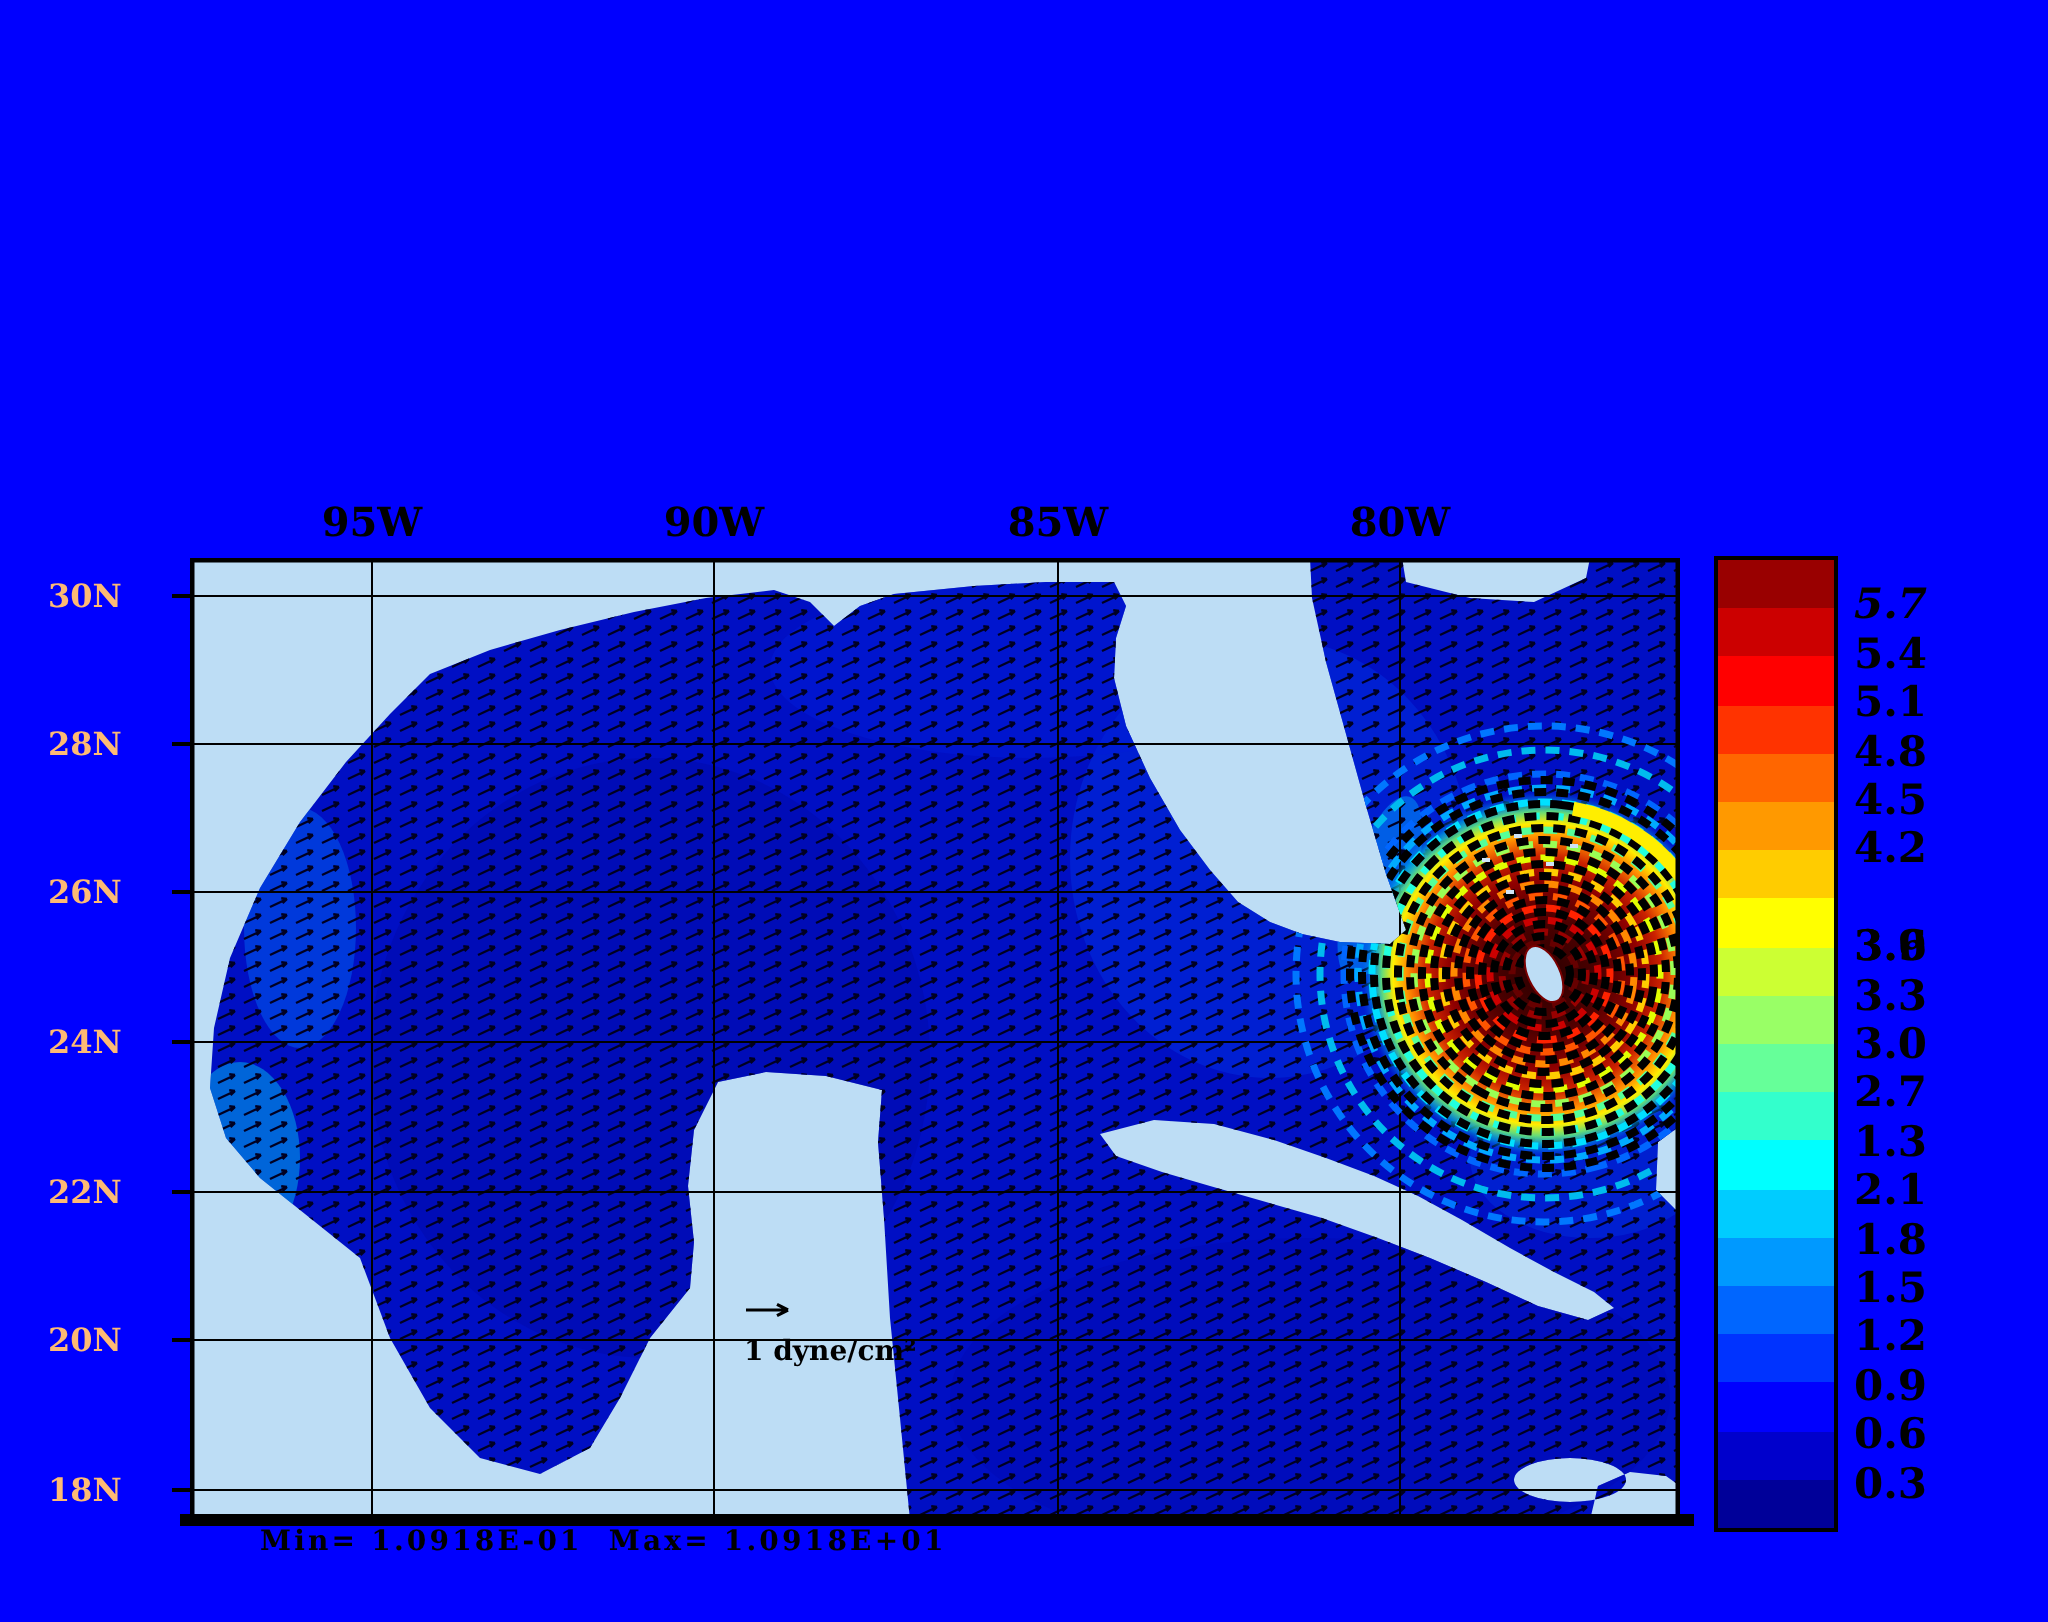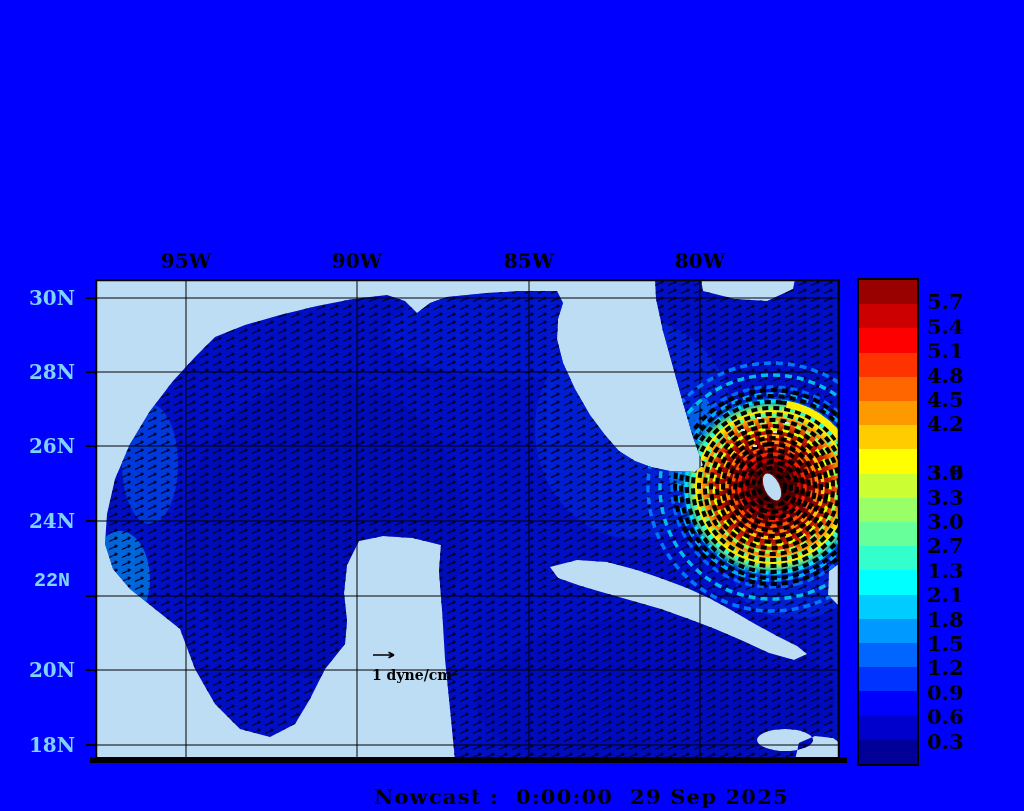--- a/index.html
+++ b/index.html
@@ -1,21 +1,21 @@
 <!DOCTYPE html>
 <html><head>
 <meta charset="utf-8">
 <style>
   html,body{margin:0;padding:0;background:#0000ff;}
   body{width:1024px;height:811px;overflow:hidden;font-family:"DejaVu Serif",serif;}
   #stage{position:relative;width:870px;height:811px;background:var(--bg,#0000ff);}
   #map{position:absolute;left:95px;top:279px;width:745px;height:481px;background:var(--land,#bdddf5);}
   #map svg{position:absolute;left:0;top:0;}
   .tick-x{position:absolute;top:249px;transform:translateX(-50%);font-weight:bold;font-size:20px;color:#000;white-space:pre;}
-  .tick-y{position:absolute;left:24px;width:56px;text-align:center;transform:translateY(-50%);font-weight:bold;font-size:20px;color:#7dd3fc;white-space:pre;}
+  .tick-y{position:absolute;left:24px;width:56px;text-align:left;transform:translateY(-50%);font-weight:bold;font-size:16px;color:#fdba74;white-space:pre;}
   .ytick{position:absolute;left:86px;width:9px;height:2px;background:#000;}
   #colorbar{position:absolute;left:857px;top:278px;width:62px;height:488px;border:2px solid #000;box-sizing:border-box;display:flex;flex-direction:column;}
   .cb-seg{flex:1 1 auto;}
   .cb-label{position:absolute;left:927px;transform:translateY(-52%);font-weight:bold;font-size:21px;color:#000;white-space:pre;}
   #stats-line{position:absolute;left:130px;top:763px;font-weight:bold;font-size:14px;letter-spacing:1.6px;color:#000;white-space:pre;}
   #footer-title{position:absolute;left:374px;top:784px;font-weight:bold;font-size:21px;letter-spacing:1.2px;color:#000;white-space:pre;}
   #bottom-bar{position:absolute;left:90px;top:757px;width:757px;height:6px;background:#000;}
 </style>
 </head>
 <body>
@@ -31,21 +31,21 @@
 
   <div id="left-axis">
       <div class="tick-y" style="top: 298px;">30N</div>
       <div class="ytick" style="top: 297px;"></div>
       <div class="tick-y" style="top: 372px;">28N</div>
       <div class="ytick" style="top: 371px;"></div>
       <div class="tick-y" style="top: 446px;">26N</div>
       <div class="ytick" style="top: 445px;"></div>
       <div class="tick-y" style="top: 521px;">24N</div>
       <div class="ytick" style="top: 520px;"></div>
-      <div class="tick-y" style="top: 580px; font-family: Liberation Mono, monospace;">22N</div>
+      <div class="tick-y" style="top: 596px;">22N</div>
       <div class="ytick" style="top: 595px;"></div>
       <div class="tick-y" style="top: 670px;">20N</div>
       <div class="ytick" style="top: 669px;"></div>
       <div class="tick-y" style="top: 745px;">18N</div>
       <div class="ytick" style="top: 744px;"></div>
     </div>
 
   <div id="map">
     <svg id="map-svg" width="745" height="481" viewBox="0 0 745 481">
       <defs>
@@ -185,35 +185,35 @@
       <div class="cb-seg" style="background: rgb(0, 255, 255);"></div>
       <div class="cb-seg" style="background: rgb(0, 204, 255);"></div>
       <div class="cb-seg" style="background: rgb(0, 153, 255);"></div>
       <div class="cb-seg" style="background: rgb(0, 102, 255);"></div>
       <div class="cb-seg" style="background: rgb(0, 51, 255);"></div>
       <div class="cb-seg" style="background: rgb(0, 0, 255);"></div>
       <div class="cb-seg" style="background: rgb(0, 0, 204);"></div>
       <div class="cb-seg" style="background: rgb(0, 0, 153);"></div>
     </div>
   <div id="colorbar-labels">
-      <div class="cb-label" style="top: 302.4px;">5.7</div>
+      <div class="cb-label" style="top: 302.4px; font-style: italic;">5.7</div>
       <div class="cb-label" style="top: 326.8px;">5.4</div>
       <div class="cb-label" style="top: 351.2px;">5.1</div>
       <div class="cb-label" style="top: 375.6px;">4.8</div>
       <div class="cb-label" style="top: 400px;">4.5</div>
       <div class="cb-label" style="top: 424.4px;">4.2</div>
       <div class="cb-label" style="top: 448.8px; margin-top: 24px;">3.9</div>
       <div class="cb-label" style="top: 473.2px;">3.6</div>
       <div class="cb-label" style="top: 497.6px;">3.3</div>
       <div class="cb-label" style="top: 522px;">3.0</div>
       <div class="cb-label" style="top: 546.4px;">2.7</div>
       <div class="cb-label" style="top: 570.8px;">1.3</div>
       <div class="cb-label" style="top: 595.2px;">2.1</div>
       <div class="cb-label" style="top: 619.6px;">1.8</div>
       <div class="cb-label" style="top: 644px;">1.5</div>
       <div class="cb-label" style="top: 668.4px;">1.2</div>
       <div class="cb-label" style="top: 692.8px;">0.9</div>
       <div class="cb-label" style="top: 717.2px;">0.6</div>
       <div class="cb-label" style="top: 741.6px;">0.3</div>
     </div>
 
-  <div id="footer-title">Nowcast :  0:00:00  29 Sep 2025</div>
+  <div id="stats-line">Min= 1.0918E-01  Max= 1.0918E+01</div>
 </div>
 
 </body></html>

